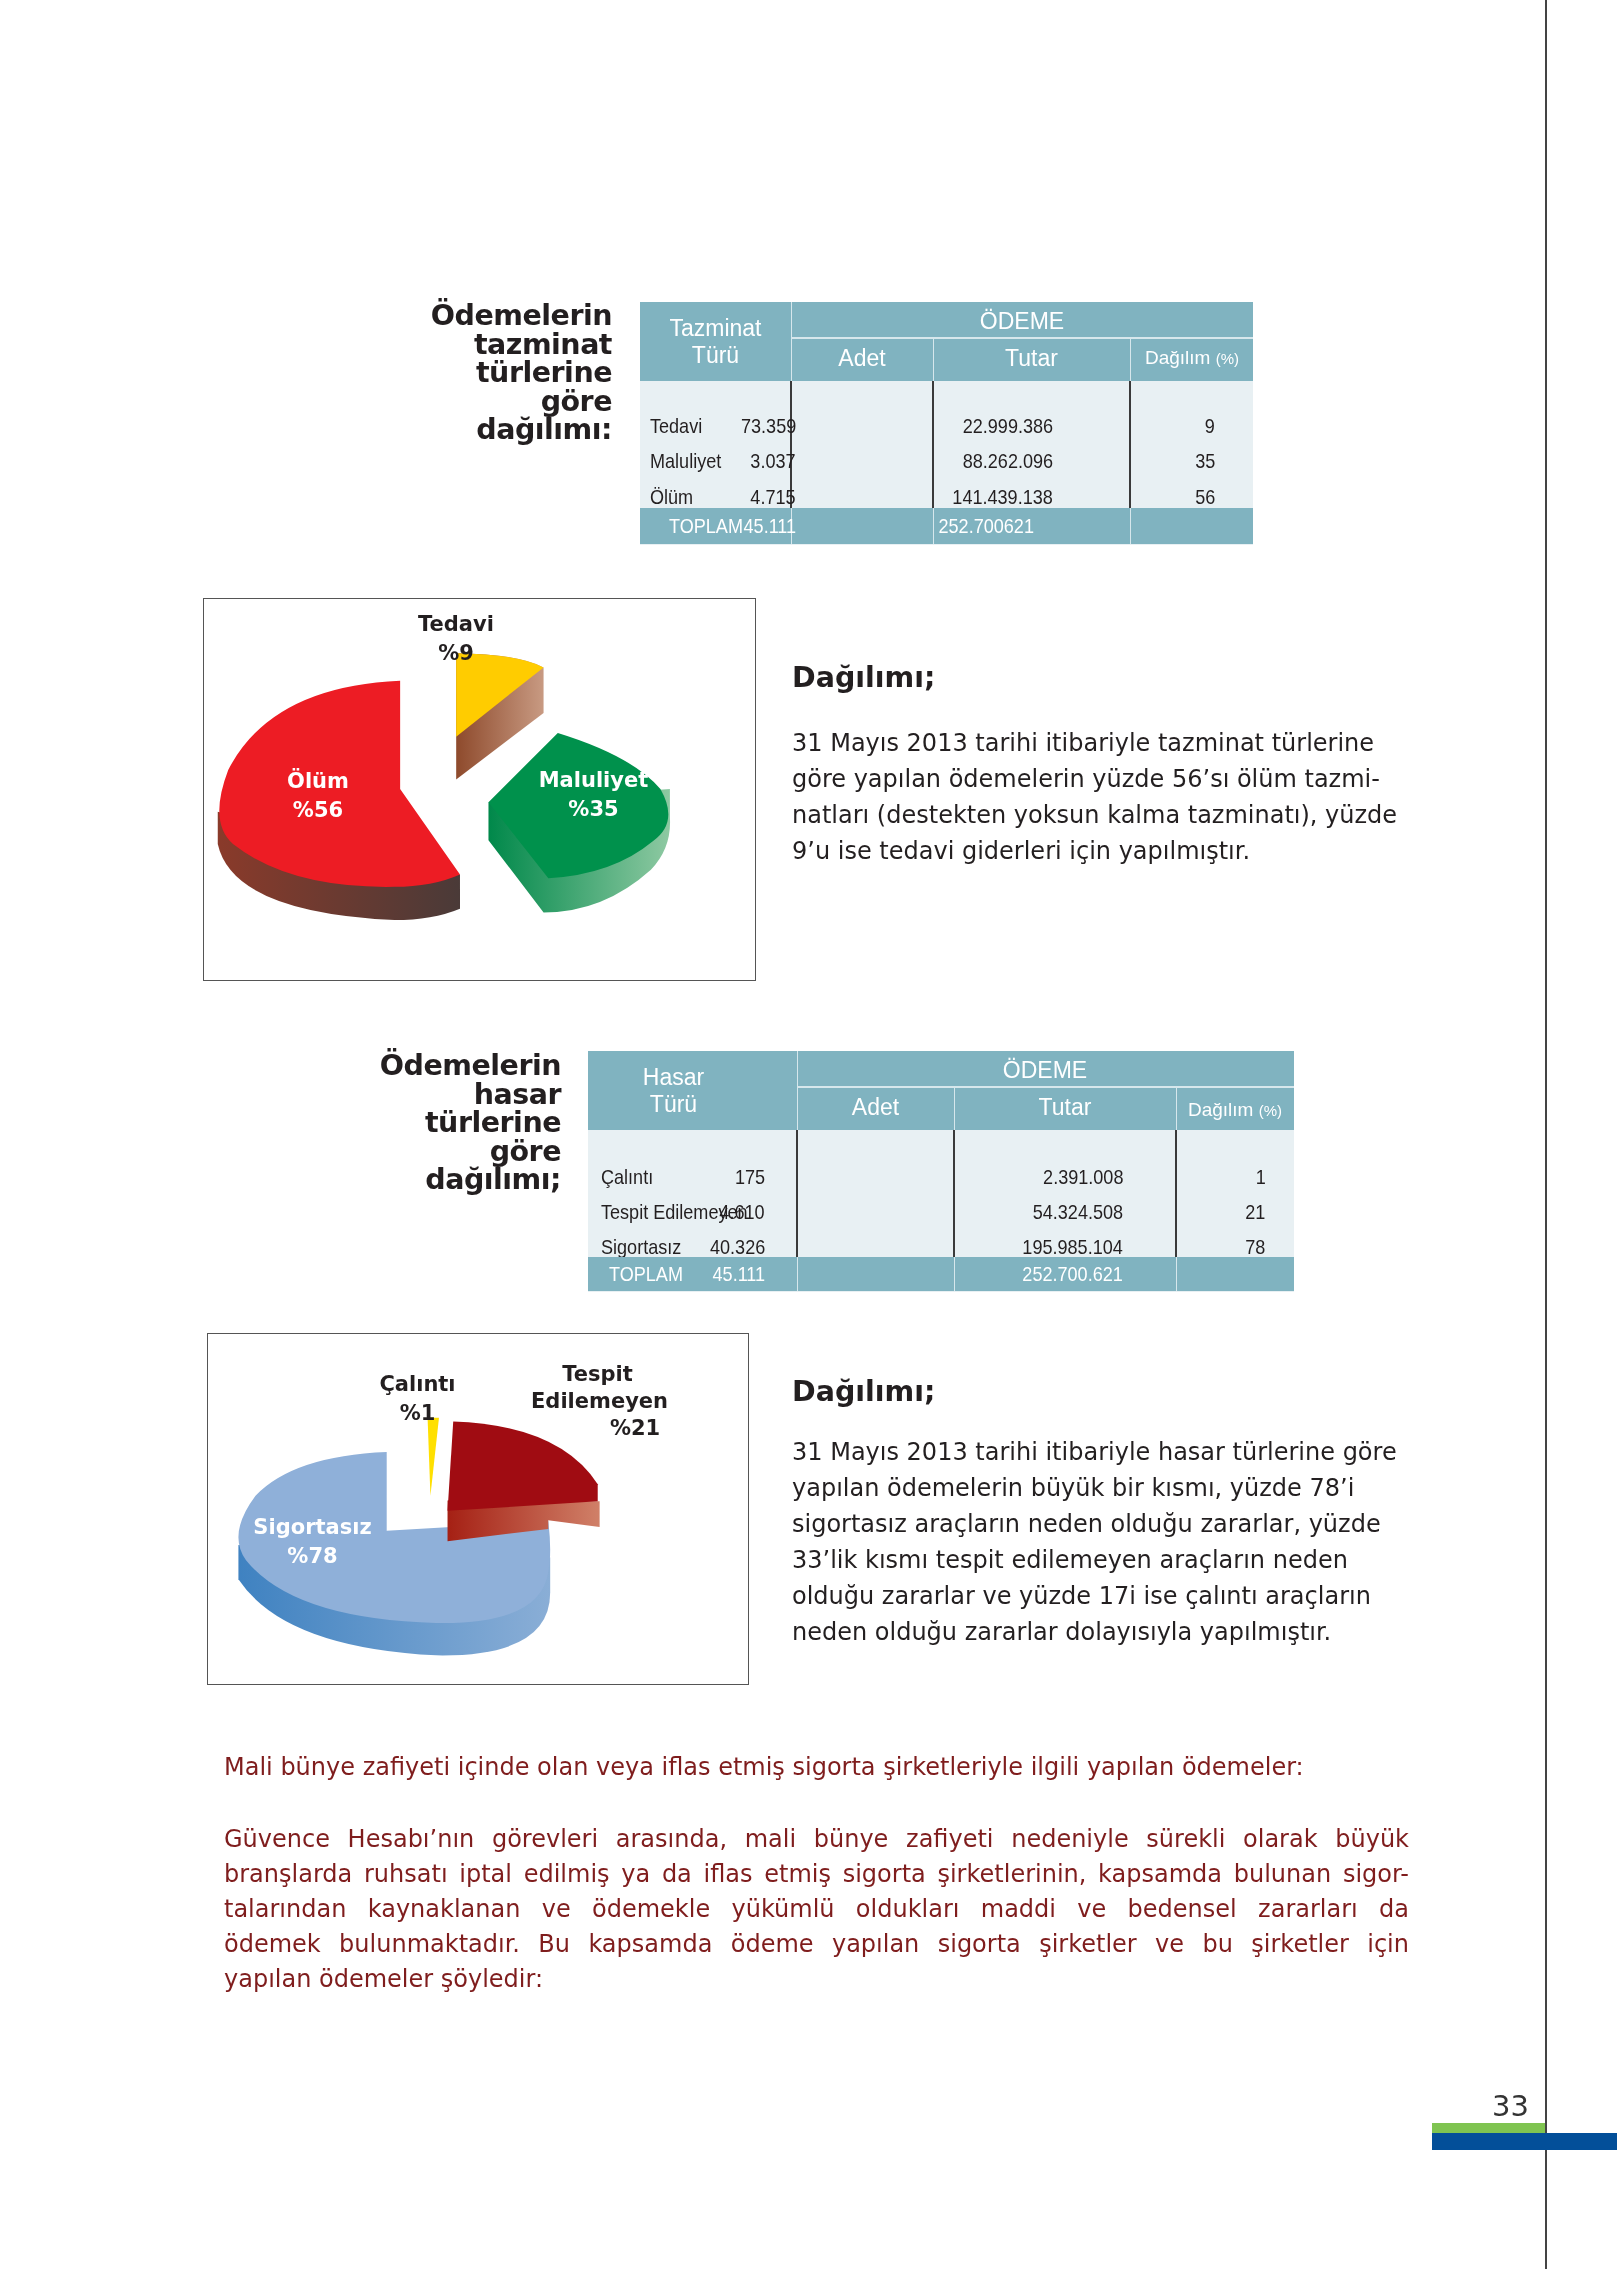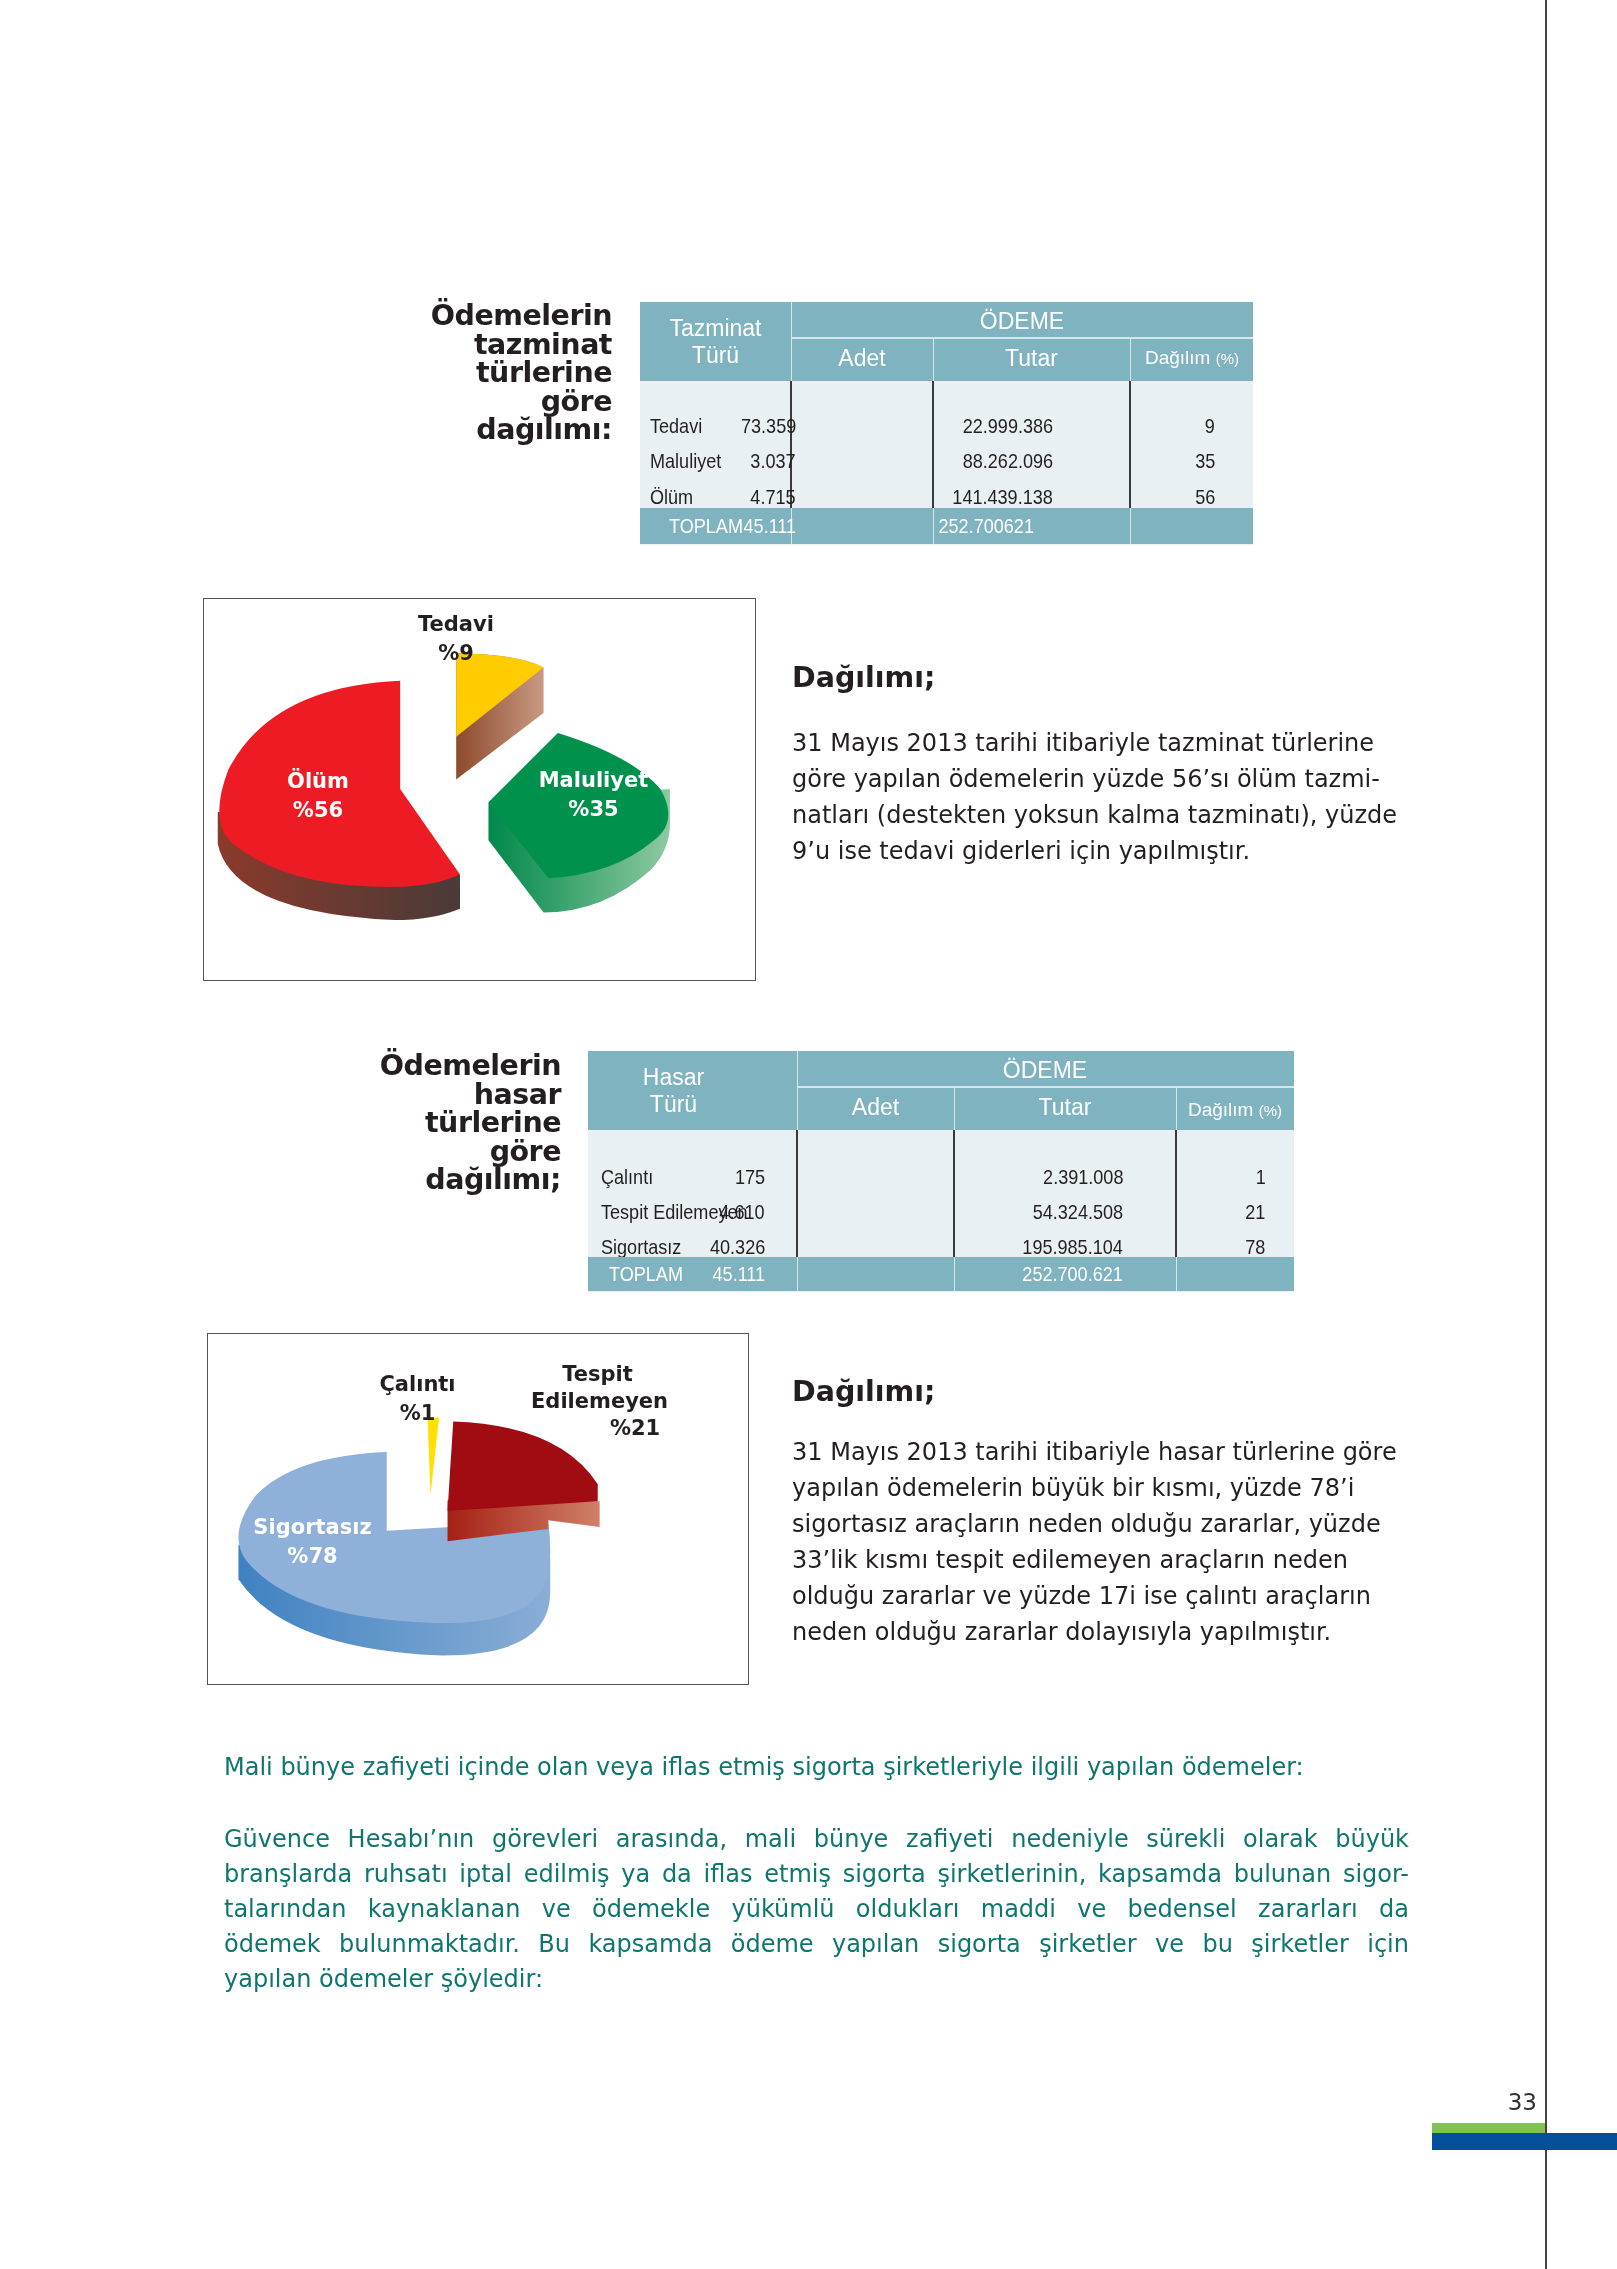--- a/index.html
+++ b/index.html
@@ -16,24 +16,24 @@
   .tcell{color:#fff;font-size:21px;transform:scaleX(0.86);}
   .vsep{position:absolute;width:1px;background:#d6e7ec;}
   .vsep-body{position:absolute;width:1.9px;background:#3a3a3a;}
   .hsep{position:absolute;height:1.9px;background:#d6e7ec;}
   .small{font-size:15px;}
   .chart-box{position:absolute;border:1.9px solid #555;box-sizing:border-box;background:#fff;}
   .chart-label{position:absolute;font-family:"DejaVu Sans",sans-serif;font-weight:bold;font-size:21px;line-height:28.5px;text-align:center;white-space:nowrap;}
   .sec-title{position:absolute;font-family:"DejaVu Sans",sans-serif;font-weight:bold;font-size:28.5px;color:#231f20;}
   .para{position:absolute;font-family:"DejaVu Sans",sans-serif;font-size:24px;line-height:36px;color:#231f20;}
   .para div{white-space:nowrap;}
-  .body-para{position:absolute;left:224px;width:1185px;font-family:"DejaVu Sans",sans-serif;font-size:24px;line-height:35px;color:#0f766e;}
+  .body-para{position:absolute;left:224px;width:1185px;font-family:"DejaVu Sans",sans-serif;font-size:24px;line-height:35px;color:#7f1d1d;}
   .justify div{text-align:justify;text-align-last:justify;white-space:nowrap;}
   .justify div.last{text-align-last:left;}
-  .page-num{position:absolute;left:1484px;top:2089px;width:53px;text-align:right;font-family:"DejaVu Sans",sans-serif;font-size:23px;color:#333;}
+  .page-num{position:absolute;left:1484px;top:2089px;width:53px;text-align:center;font-family:"DejaVu Sans",sans-serif;font-size:29px;color:#333;}
   .bar-green{position:absolute;left:1432px;top:2123px;width:113px;height:10.5px;background:#7fc451;}
   .bar-blue{position:absolute;left:1432px;top:2133px;width:185px;height:17px;background:#034f99;}
 </style>
 </head>
 <body>
 
 <div class="vline"></div>
 
 <div class="side-heading" style="left:361px;top:302px;width:251px;">
   <div>Ödemelerin</div>

